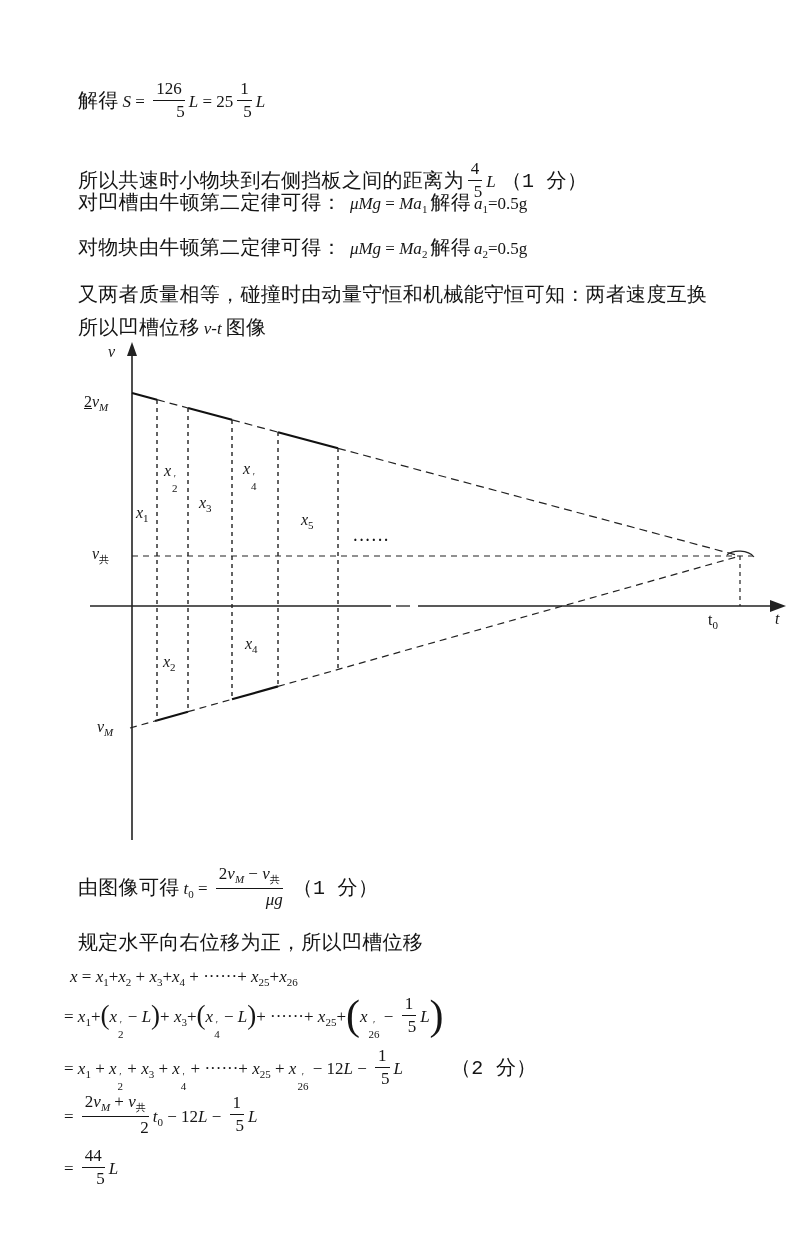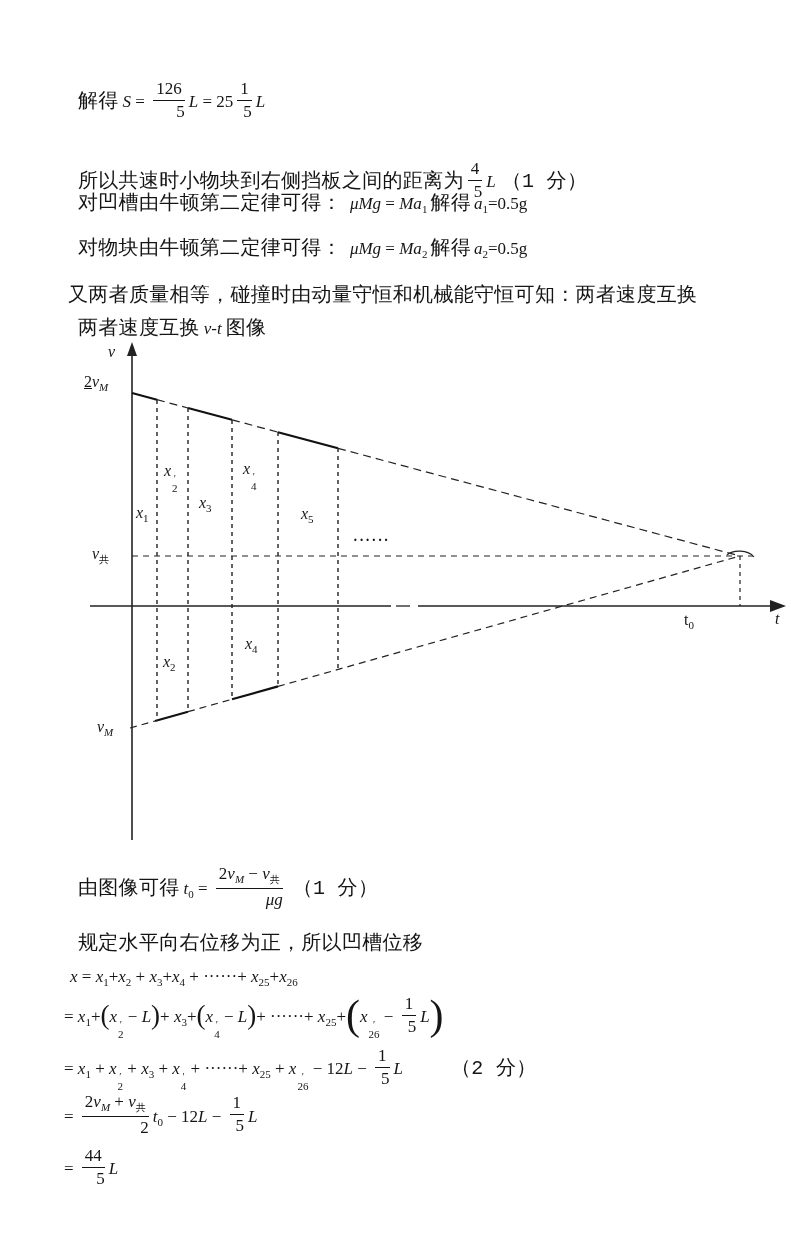--- a/index.html
+++ b/index.html
@@ -32,22 +32,22 @@
 </style>
 </head>
 <body>
 
 <div>
 
   <div class="fline" style="left:78px;top:83px;"><span class="cjk">解得</span><span class="gap" style="width: 4px;"></span><span class="it">S</span><span class="rm"> = </span><span class="frac"><span class="num"><span class="rm">126</span></span><span class="den"><span class="rm">5</span></span></span><span class="it">L</span><span class="rm"> = 25</span><span class="frac"><span class="num"><span class="rm">1</span></span><span class="den"><span class="rm">5</span></span></span><span class="it">L</span></div>
   <div class="fline" style="left:78px;top:131px;margin-top:32px;"><span class="cjk">所以共速时小物块到右侧挡板之间的距离为</span><span class="frac"><span class="num"><span class="rm">4</span></span><span class="den"><span class="rm">5</span></span></span><span class="it">L</span><span class="gap" style="width: 6px;"></span><span class="cjk">（1 分）</span></div>
   <div class="fline" style="left:78px;top:191px;"><span class="cjk">对凹槽由牛顿第二定律可得：</span><span class="gap" style="width: 8px;"></span><span class="it">μMg</span><span class="rm"> = </span><span class="vt"><span class="it">Ma</span><span class="sub sr">1</span></span><span class="gap" style="width: 3px;"></span><span class="cjk">解得</span><span class="gap" style="width: 3px;"></span><span class="vt"><span class="it">a</span><span class="sub sr">1</span></span><span class="rm">=0.5g</span></div>
   <div class="fline" style="left:78px;top:236px;"><span class="cjk">对物块由牛顿第二定律可得：</span><span class="gap" style="width: 8px;"></span><span class="it">μMg</span><span class="rm"> = </span><span class="vt"><span class="it">Ma</span><span class="sub sr">2</span></span><span class="gap" style="width: 3px;"></span><span class="cjk">解得</span><span class="gap" style="width: 3px;"></span><span class="vt"><span class="it">a</span><span class="sub sr">2</span></span><span class="rm">=0.5g</span></div>
-  <div class="fline cjk" style="left:68px;top:283px;">又两者质量相等，碰撞时由动量守恒和机械能守恒可知：两者速度互换</div>
-  <div class="fline" style="left:78px;top:316px;"><span class="cjk">两者速度互换</span><span class="gap" style="width: 4px;"></span><span class="it">v-t</span><span class="gap" style="width: 4px;"></span><span class="cjk">图像</span></div>
+  <div class="fline cjk" style="left:78px;top:283px;">又两者质量相等，碰撞时由动量守恒和机械能守恒可知：两者速度互换</div>
+  <div class="fline" style="left:78px;top:316px;"><span class="cjk">所以凹槽位移</span><span class="gap" style="width: 4px;"></span><span class="it">v-t</span><span class="gap" style="width: 4px;"></span><span class="cjk">图像</span></div>
 
   <div class="graph">
     <svg width="800" height="512" viewBox="0 0 800 512">
       <g stroke="#222" stroke-width="1.6" fill="none">
         <line x1="132" y1="6" x2="132" y2="500"></line>
         <line x1="90" y1="266" x2="391" y2="266"></line>
         <line x1="396" y1="266" x2="410" y2="266" stroke-width="1.3"></line>
         <line x1="418" y1="266" x2="778" y2="266"></line>
         <polygon points="132,2 127,16 137,16" fill="#222" stroke="none"></polygon>
         <polygon points="786,266 770,260 770,272" fill="#222" stroke="none"></polygon>
@@ -81,38 +81,38 @@
         <line x1="278" y1="92" x2="278" y2="346"></line>
         <line x1="338" y1="108" x2="338" y2="329"></line>
       </g>
       <g stroke="#222" stroke-width="1.2" fill="none" stroke-dasharray="4 4">
         <line x1="740" y1="216" x2="740" y2="266"></line>
       </g>
       <path d="M 727 215 C 733 209.5, 748 209.5, 754 217" stroke="#222" stroke-width="1.1" fill="none"></path>
     </svg>
 
     <div class="glabel" style="left:108px;top:3px;"><span class="it">v</span></div>
-    <div class="glabel" style="left:84px;top:33px;text-decoration:underline;"><span class="rm">2</span><span class="vt"><span class="it">v</span><span class="sub si">M</span></span></div>
+    <div class="glabel" style="left:84px;top:53px;text-decoration:underline;"><span class="rm">2</span><span class="vt"><span class="it">v</span><span class="sub si">M</span></span></div>
     <div class="glabel" style="left:92px;top:205px;"><span class="vt"><span class="it">v</span><span class="sub sc">共</span></span></div>
     <div class="glabel" style="left:97px;top:378px;"><span class="vt"><span class="it">v</span><span class="sub si">M</span></span></div>
     <div class="glabel" style="left:136px;top:164px;"><span class="vt"><span class="it">x</span><span class="sub sr">1</span></span></div>
     <div class="glabel" style="left:164px;top:122px;"><span class="vt"><span class="it">x</span><span class="stack">
             <span class="stk-sup">′</span>
             <span class="stk-sub sr">2</span>
           </span></span></div>
     <div class="glabel" style="left:199px;top:154px;"><span class="vt"><span class="it">x</span><span class="sub sr">3</span></span></div>
     <div class="glabel" style="left:243px;top:120px;"><span class="vt"><span class="it">x</span><span class="stack">
             <span class="stk-sup">′</span>
             <span class="stk-sub sr">4</span>
           </span></span></div>
-    <div class="glabel" style="left:301px;top:165px;text-align:right;"><span class="vt"><span class="it">x</span><span class="sub sr">5</span></span></div>
+    <div class="glabel" style="left:301px;top:171px;text-align:right;"><span class="vt"><span class="it">x</span><span class="sub sr">5</span></span></div>
     <div class="glabel" style="left:163px;top:313px;"><span class="vt"><span class="it">x</span><span class="sub sr">2</span></span></div>
     <div class="glabel" style="left:245px;top:295px;"><span class="vt"><span class="it">x</span><span class="sub sr">4</span></span></div>
     <div class="glabel dots" style="left:353px;top:193px;"><span class="rm">······</span></div>
-    <div class="glabel" style="left:684px;top:271px;"><span class="vt"><span class="rm">t</span><span class="sub sr">0</span></span></div>
+    <div class="glabel" style="left:708px;top:271px;"><span class="vt"><span class="rm">t</span><span class="sub sr">0</span></span></div>
     <div class="glabel" style="left:775px;top:270px;"><span class="it">t</span></div>
   </div>
 
   <div class="fline" style="left:78px;top:868px;"><span class="cjk">由图像可得</span><span class="gap" style="width: 4px;"></span><span class="vt"><span class="it">t</span><span class="sub sr">0</span></span><span class="rm"> = </span><span class="frac"><span class="num"><span class="rm">2</span><span class="vt"><span class="it">v</span><span class="sub si">M</span></span><span class="rm"> − </span><span class="vt"><span class="it">v</span><span class="sub sc">共</span></span></span><span class="den"><span class="it">μg</span></span></span><span class="gap" style="width: 6px;"></span><span class="cjk">（1 分）</span></div>
   <div class="fline cjk" style="left:78px;top:931px;">规定水平向右位移为正，所以凹槽位移</div>
   <div class="fline" style="left:70px;top:966px;"><span class="it">x</span><span class="rm"> = </span><span class="vt"><span class="it">x</span><span class="sub sr">1</span></span><span class="rm">+</span><span class="vt"><span class="it">x</span><span class="sub sr">2</span></span><span class="rm"> + </span><span class="vt"><span class="it">x</span><span class="sub sr">3</span></span><span class="rm">+</span><span class="vt"><span class="it">x</span><span class="sub sr">4</span></span><span class="rm"> + ······+ </span><span class="vt"><span class="it">x</span><span class="sub sr">25</span></span><span class="rm">+</span><span class="vt"><span class="it">x</span><span class="sub sr">26</span></span></div>
   <div class="fline" style="left:64px;top:997px;"><span class="rm">= </span><span class="vt"><span class="it">x</span><span class="sub sr">1</span></span><span class="rm">+</span><span class="paren">(</span><span class="vt"><span class="it">x</span><span class="stack">
           <span class="stk-sup">′</span>
           <span class="stk-sub sr">2</span>
         </span></span><span class="rm"> − </span><span class="it">L</span><span class="paren">)</span><span class="rm">+ </span><span class="vt"><span class="it">x</span><span class="sub sr">3</span></span><span class="rm">+</span><span class="paren">(</span><span class="vt"><span class="it">x</span><span class="stack">

